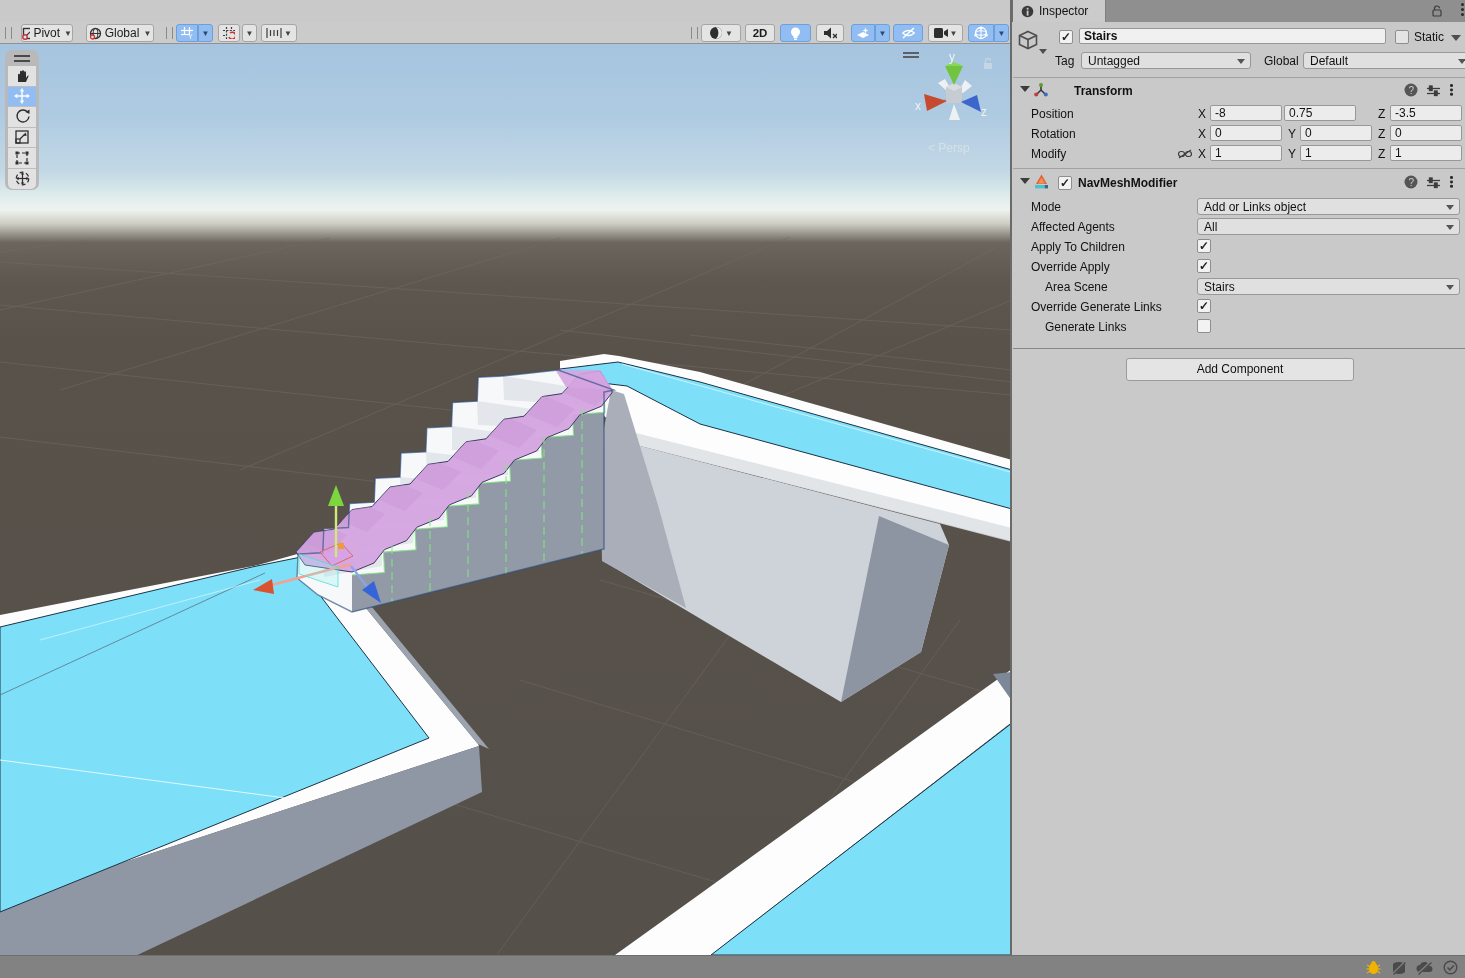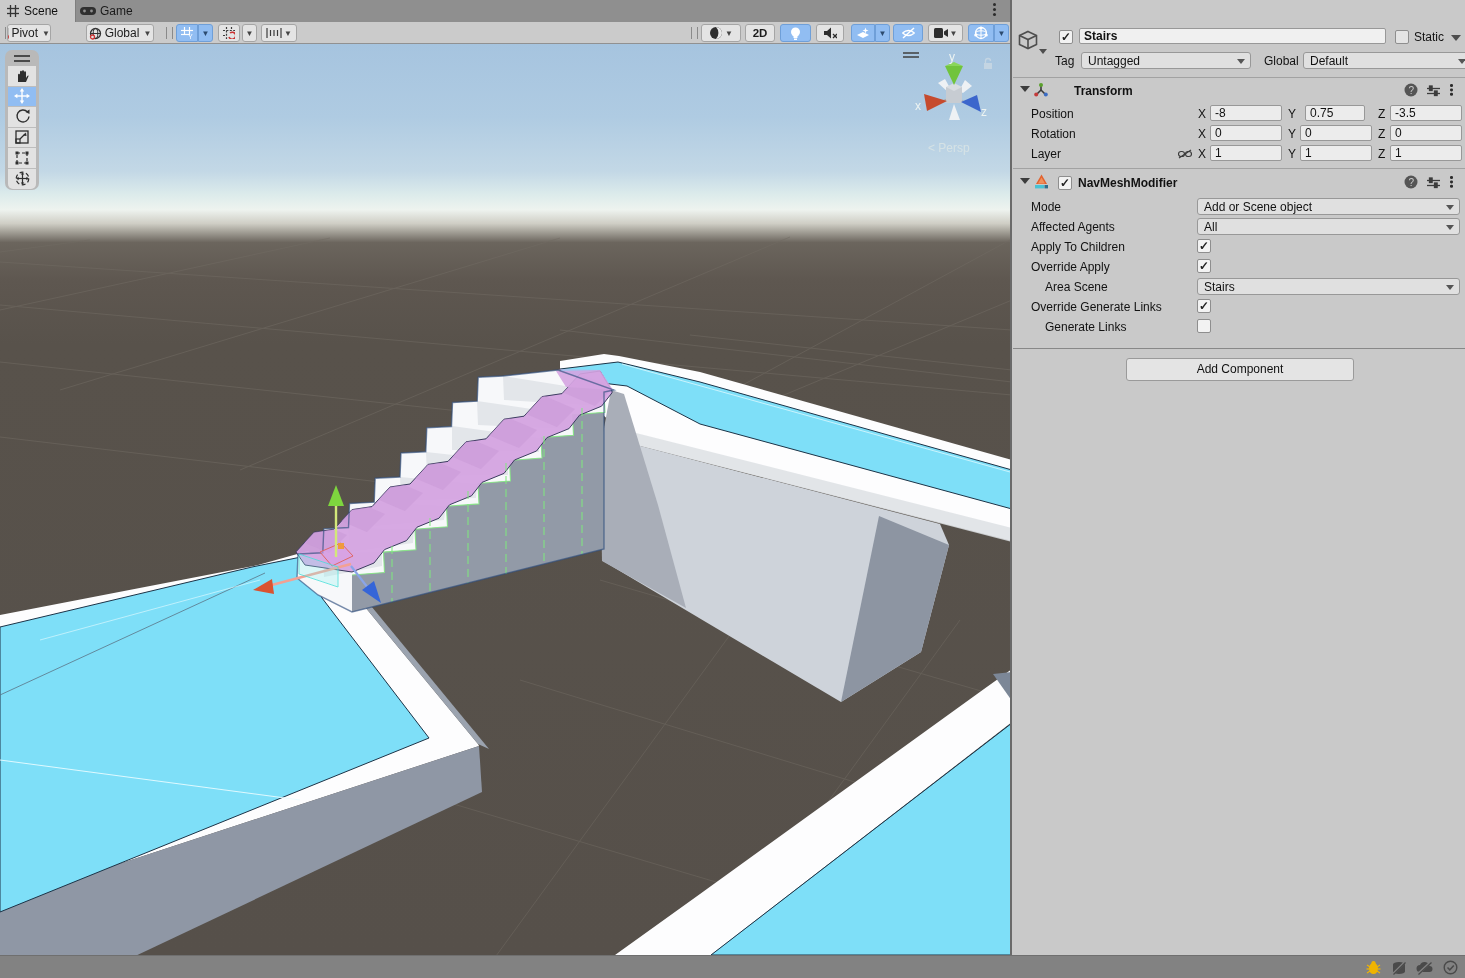--- a/index.html
+++ b/index.html
@@ -156,39 +156,35 @@
       <text x="928" y="152" font-size="12" fill="#dfe8e6" opacity="0.75" font-family="Liberation Sans,sans-serif">&lt; Persp</text>
       <g stroke="#3f3f3f" stroke-width="1.5">
         <line x1="903" y1="53" x2="919" y2="53"></line>
         <line x1="903" y1="57" x2="919" y2="57"></line>
       </g>
       <g opacity="0.55">
         <rect x="984" y="63" width="8" height="6" fill="#dbe2e6"></rect>
         <path d="M985.5,63 v-2 a2.5,2.5 0 0 1 5,0" fill="none" stroke="#dbe2e6" stroke-width="1.3"></path>
       </g>
     </svg>
-    <div id="scenetabs">
-      <div class="tab-active" style="left:0;width:76px;padding-left:7px;border-right:1px solid #7e7e7e"><svg width="12" height="12" style="margin-right:5px">
-          <g stroke="#333" stroke-width="1.3" fill="none">
-            <line x1="3.5" y1="0" x2="3.5" y2="12"></line>
-            <line x1="8.5" y1="0" x2="8.5" y2="12"></line>
-            <line x1="0" y1="3.5" x2="12" y2="3.5"></line>
-            <line x1="0" y1="8.5" x2="12" y2="8.5"></line>
-          </g>
-        </svg>Scene</div>
-      <div style="position:absolute;left:80px;top:0;height:22px;display:flex;align-items:center;font-size:12px;color:#1a1a1a"><svg width="16" height="10" style="margin-right:4px">
-          <rect x="0" y="1" width="16" height="8" rx="4" fill="#2f2f2f"></rect>
-          <circle cx="4.5" cy="5" r="1.4" fill="#8f8f8f"></circle>
-          <circle cx="11.5" cy="5" r="1.4" fill="#8f8f8f"></circle>
-        </svg>Game</div>
-      <div style="position:absolute;left:993px;top:3px;width:3px;height:3px;background:#2c2c2c;border-radius:50%;box-shadow:0 5px 0 #2c2c2c,0 10px 0 #2c2c2c"></div>
+    <div id="insptabs">
+      <div class="tab-active" style="left:0;width:93px;padding-left:8px;border-right:1px solid #7e7e7e"><svg width="13" height="13" style="margin-right:5px">
+          <circle cx="6.5" cy="6.5" r="5.8" fill="#3a3a3a"></circle>
+          <rect x="5.7" y="2.8" width="1.8" height="1.8" fill="#cbcbcb"></rect>
+          <rect x="5.7" y="5.6" width="1.8" height="5" fill="#cbcbcb"></rect>
+        </svg>Inspector</div>
+      <svg width="10" height="12" style="position:absolute;left:419px;top:5px">
+        <rect x="1" y="5" width="8" height="6" rx="1" fill="none" stroke="#3c3c3c" stroke-width="1.2"></rect>
+        <path d="M2.5,5 v-1.2 a2.5,2.5 0 0 1 5,-0.6" fill="none" stroke="#3c3c3c" stroke-width="1.2"></path>
+      </svg>
+      <div style="position:absolute;left:448px;top:3px;width:3px;height:3px;background:#2c2c2c;border-radius:50%;box-shadow:0 5px 0 #2c2c2c,0 10px 0 #2c2c2c"></div>
     </div>
     <div id="toolbar">
       <div class="vh" style="left:5px"></div>
-      <div class="tbtn" style="left:7px;width:44px"><svg width="13" height="13" style="margin-right:3px">
+      <div class="tbtn" style="left:21px;width:52px"><svg width="13" height="13" style="margin-right:3px">
           <rect x="1.5" y="1.5" width="10" height="10" fill="none" stroke="#333" stroke-width="1.4"></rect>
           <line x1="3" y1="10" x2="10" y2="3" stroke="#333" stroke-width="1.2"></line>
           <circle cx="3" cy="10" r="2.2" fill="#e4e4e4" stroke="#c33" stroke-width="1.4"></circle>
         </svg>Pivot<span style="margin-left:4px;font-size:8px;color:#444">▼</span></div>
       <div class="tbtn" style="left:86px;width:68px"><svg width="13" height="13" style="margin-right:3px">
           <circle cx="6.5" cy="6.5" r="5" fill="none" stroke="#333" stroke-width="1.3"></circle>
           <ellipse cx="6.5" cy="6.5" rx="2.3" ry="5" fill="none" stroke="#333" stroke-width="1"></ellipse>
           <line x1="1.5" y1="6.5" x2="11.5" y2="6.5" stroke="#333" stroke-width="1"></line>
           <circle cx="3.5" cy="10" r="2" fill="#e4e4e4" stroke="#c33" stroke-width="1.3"></circle>
         </svg>Global<span style="margin-left:4px;font-size:8px;color:#444">▼</span></div>
@@ -421,31 +417,31 @@
           <line x1="0" y1="8.5" x2="13" y2="8.5"></line>
           <rect x="2.5" y="1" width="2.6" height="4.5" fill="#3c3c3c"></rect>
           <rect x="7.5" y="6" width="2.6" height="4.5" fill="#3c3c3c"></rect>
         </g>
       </svg>
       <div style="position:absolute;left:437px;top:62px;width:2.6px;height:2.6px;background:#2c2c2c;border-radius:50%;box-shadow:0 4.4px 0 #2c2c2c,0 8.8px 0 #2c2c2c"></div>
       <div class="ilabel" style="left:18px;top:85px">Position</div>
       <div class="ilabel" style="left:185px;top:85px">X</div>
       <div class="ifield" style="left:197px;top:83px;width:72px">-8</div>
       <div class="ilabel" style="left:275px;top:85px">Y</div>
-      <div class="ifield" style="left:292px;top:83px;width:60px">0.75</div>
+      <div class="ifield" style="left:271px;top:83px;width:72px">0.75</div>
       <div class="ilabel" style="left:365px;top:85px">Z</div>
       <div class="ifield" style="left:377px;top:83px;width:72px">-3.5</div>
       <div class="ilabel" style="left:18px;top:105px">Rotation</div>
       <div class="ilabel" style="left:185px;top:105px">X</div>
       <div class="ifield" style="left:197px;top:103px;width:72px">0</div>
       <div class="ilabel" style="left:275px;top:105px">Y</div>
       <div class="ifield" style="left:287px;top:103px;width:72px">0</div>
       <div class="ilabel" style="left:365px;top:105px">Z</div>
       <div class="ifield" style="left:377px;top:103px;width:72px">0</div>
-      <div class="ilabel" style="left:18px;top:125px">Layer</div>
+      <div class="ilabel" style="left:18px;top:125px">Modify</div>
       <div class="ilabel" style="left:185px;top:125px">X</div>
       <div class="ifield" style="left:197px;top:123px;width:72px">1</div>
       <div class="ilabel" style="left:275px;top:125px">Y</div>
       <div class="ifield" style="left:287px;top:123px;width:72px">1</div>
       <div class="ilabel" style="left:365px;top:125px">Z</div>
       <div class="ifield" style="left:377px;top:123px;width:72px">1</div>
       <svg width="14" height="10" style="position:absolute;left:165px;top:127px">
         <g fill="none" stroke="#3c3c3c" stroke-width="1.2">
           <rect x="0.5" y="2.5" width="6" height="5" rx="2.5"></rect>
           <rect x="7.5" y="2.5" width="6" height="5" rx="2.5"></rect>
@@ -469,21 +465,21 @@
       <svg width="13" height="12" style="position:absolute;left:414px;top:155px">
         <g stroke="#3c3c3c" stroke-width="1.3">
           <line x1="0" y1="3.5" x2="13" y2="3.5"></line>
           <line x1="0" y1="8.5" x2="13" y2="8.5"></line>
           <rect x="2.5" y="1" width="2.6" height="4.5" fill="#3c3c3c"></rect>
           <rect x="7.5" y="6" width="2.6" height="4.5" fill="#3c3c3c"></rect>
         </g>
       </svg>
       <div style="position:absolute;left:437px;top:154px;width:2.6px;height:2.6px;background:#2c2c2c;border-radius:50%;box-shadow:0 4.4px 0 #2c2c2c,0 8.8px 0 #2c2c2c"></div>
       <div class="ilabel" style="left:18px;top:178px">Mode</div>
-      <div class="idrop" style="left:184px;top:176px;width:263px">Add or Scene object</div>
+      <div class="idrop" style="left:184px;top:176px;width:263px">Add or Links object</div>
       <div class="ilabel" style="left:18px;top:198px">Affected Agents</div>
       <div class="idrop" style="left:184px;top:196px;width:263px">All</div>
       <div class="ilabel" style="left:18px;top:218px">Apply To Children</div>
       <div class="icheck" style="left:184px;top:217px">✓</div>
       <div class="ilabel" style="left:18px;top:238px">Override Apply</div>
       <div class="icheck" style="left:184px;top:237px">✓</div>
       <div class="ilabel" style="left:32px;top:258px">Area Scene</div>
       <div class="idrop" style="left:184px;top:256px;width:263px">Stairs</div>
       <div class="ilabel" style="left:18px;top:278px">Override Generate Links</div>
       <div class="icheck" style="left:184px;top:277px">✓</div>

